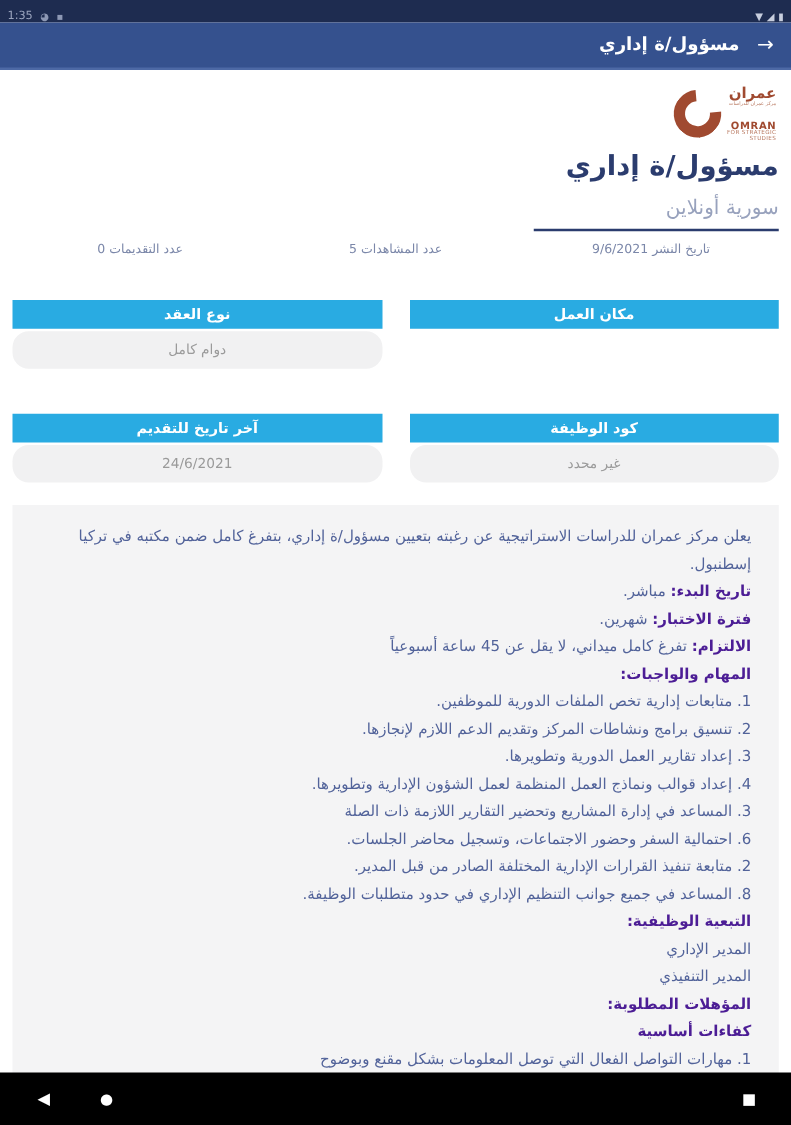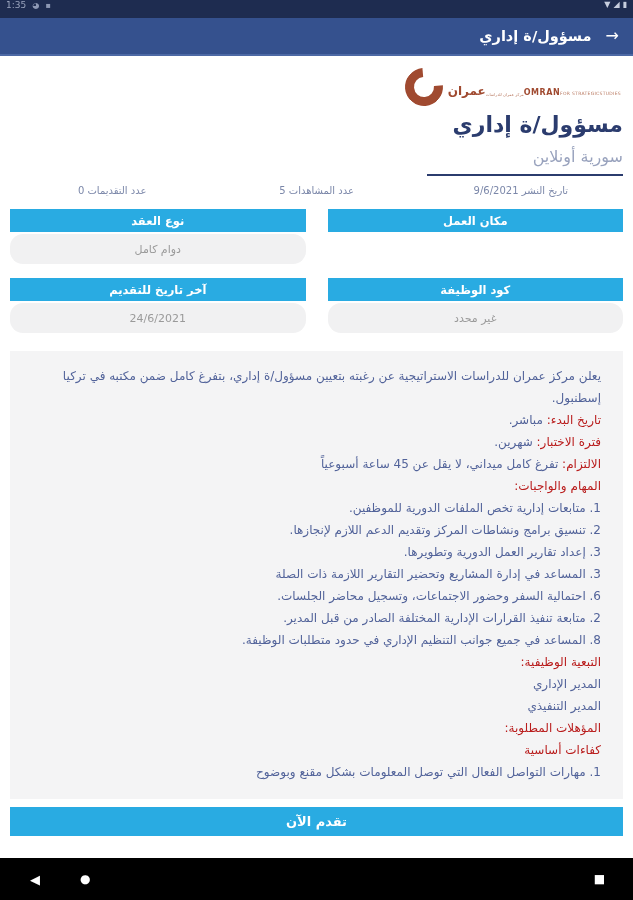--- a/index.html
+++ b/index.html
@@ -1,61 +1,61 @@
 <!DOCTYPE html>
 <html lang="ar"><head>
 <meta charset="utf-8">
 <style>
   * { margin:0; padding:0; box-sizing:border-box; }
   body { font-family:"DejaVu Sans", sans-serif; background:#fff; }
   .screen { position:relative; width:633px; height:900px; background:#fff; overflow:hidden; margin:0 auto; }
 
   
-  .status-bar { height:18px; background:#1e2c50; display:flex; align-items:flex-start; justify-content:space-between; padding:0 6px; color:#9aa4bd; font-size:9px; }
+  .status-bar { height:18px; background:#1e2c50; display:flex; align-items:flex-end; justify-content:space-between; padding:0 6px; color:#9aa4bd; font-size:9px; }
   .status-left { display:flex; align-items:center; gap:6px; }
   .status-left .sicon { font-size:8px; color:#8d98b4; }
   .status-right { display:flex; align-items:center; gap:3px; color:#c7cede; font-size:8px; }
 
   
   .app-bar { height:38px; background:#35518e; border-bottom:2px solid #4d69a5; display:flex; align-items:center; padding:0 14px; direction:rtl; }
   .back-arrow { color:#fff; font-size:16px; cursor:pointer; margin-left:14px; line-height:1; }
   .app-title { color:#fff; font-size:14.5px; font-weight:bold; }
 
   
   .content { direction:rtl; padding:0 10px; }
 
   
   .logo { display:flex; flex-direction:row-reverse; justify-content:flex-start; direction:ltr; margin:12px 2px 4px 0; }
   .logo-wrap { display:flex; align-items:center; gap:5px; }
   .logo-ring { width:38px; height:38px; border:9px solid #a04a30; border-top-color:transparent; border-radius:50%; transform:rotate(40deg); }
-  .logo-text { display:flex; flex-direction:row; align-items:flex-end; line-height:1.05; color:#a04a30; }
+  .logo-text { display:flex; flex-direction:column; align-items:flex-end; line-height:1.05; color:#a04a30; }
   .logo-ar { font-size:12px; font-weight:bold; }
   .logo-sub { font-size:4px; color:#b97a62; }
   .logo-en { font-size:8px; font-weight:bold; letter-spacing:.5px;margin-top:12px; }
   .logo-tag { font-size:4.5px; color:#b97a62; letter-spacing:.3px; }
 
   
   .job-title { color:#2b3c6e; font-size:22px; font-weight:bold; text-align:right; margin-top:6px; }
   .job-company { color:#98a2bd; font-size:16px; text-align:right; margin-top:10px; }
   .title-underline { height:2px; background:#2b3c6e; width:196px; margin-top:8px; margin-left:auto; }
 
   
   .stats { display:flex; direction:rtl; margin-top:9px; color:#7b87a9; font-size:10px; }
   .stat { flex:1; text-align:center; white-space:nowrap; }
 
   
   .cards { display:grid; grid-template-columns:1fr 1fr; column-gap:22px; row-gap:14px; margin-top:13px; direction:rtl; }
   .card { text-align:center; }
-  .card-header { background:#29abe2; color:#fff; font-size:11.5px; font-weight:bold; height:23px; display:flex; align-items:center; justify-content:center; }
+  .card-header { background:#29abe2; color:#fff; font-size:11.5px; font-weight:bold; height:23px; display:flex; align-items:center; justify-content:center;margin-top:22px; }
   .card-body { background:#f1f1f2; color:#9a9a9a; font-size:11px; height:30px; margin-top:2px; display:flex; align-items:center; justify-content:center;border-radius:13px; }
 
   
   .desc-panel { background:#f4f4f5; margin-top:18px; padding:14px 22px 16px 22px; text-align:right; }
   .desc-line { color:#52639a; font-size:12px; line-height:22px; }
-  .desc-line .b { color:#b91c1c; font-weight:normal; }
+  .desc-line .b { color:#4c1d95; font-weight:bold; }
   .desc-line.gap { }
 
   
   .apply-btn { background:#29abe2; color:#fff; font-size:13px; font-weight:bold; text-align:center; height:29px; line-height:29px; margin:8px 0 0 0; cursor:pointer; border:none; width:100%; font-family:inherit; }
 
   
   .nav-bar { position:absolute; bottom:0; left:0; width:633px; height:42px; background:#000; display:flex; align-items:center; }
   .nav-back { color:#fff; font-size:13px; margin-left:30px; cursor:pointer; }
   .nav-home { color:#fff; font-size:12px; margin-left:40px; cursor:pointer; }
   .nav-recents { color:#fff; font-size:12px; margin-left:auto; margin-right:28px; cursor:pointer; }
@@ -142,20 +142,21 @@
     
     <div class="desc-panel">
         <div class="desc-line"><span>يعلن مركز عمران للدراسات الاستراتيجية عن رغبته بتعيين مسؤول/ة إداري، بتفرغ كامل ضمن مكتبه في تركيا إسطنبول.</span></div>
         <div class="desc-line"><span class="b">تاريخ البدء:</span><span> مباشر.</span></div>
         <div class="desc-line"><span class="b">فترة الاختبار:</span><span> شهرين.</span></div>
         <div class="desc-line"><span class="b">الالتزام:</span><span> تفرغ كامل ميداني، لا يقل عن 45 ساعة أسبوعياً</span></div>
         <div class="desc-line"><span class="b">المهام والواجبات:</span></div>
         <div class="desc-line gap"><span>1. متابعات إدارية تخص الملفات الدورية للموظفين.</span></div>
         <div class="desc-line"><span>2. تنسيق برامج ونشاطات المركز وتقديم الدعم اللازم لإنجازها.</span></div>
         <div class="desc-line"><span>3. إعداد تقارير العمل الدورية وتطويرها.</span></div>
+        <div class="desc-line"><span>4. إعداد قوالب ونماذج العمل المنظمة لعمل الشؤون الإدارية وتطويرها.</span></div>
         <div class="desc-line"><span>3. المساعد في إدارة المشاريع وتحضير التقارير اللازمة ذات الصلة</span></div>
         <div class="desc-line"><span>6. احتمالية السفر وحضور الاجتماعات، وتسجيل محاضر الجلسات.</span></div>
         <div class="desc-line"><span>2. متابعة تنفيذ القرارات الإدارية المختلفة الصادر من قبل المدير.</span></div>
         <div class="desc-line"><span>8. المساعد في جميع جوانب التنظيم الإداري في حدود متطلبات الوظيفة.</span></div>
         <div class="desc-line gap"><span class="b">التبعية الوظيفية:</span></div>
         <div class="desc-line gap"><span>المدير الإداري</span></div>
         <div class="desc-line"><span>المدير التنفيذي</span></div>
         <div class="desc-line gap"><span class="b">المؤهلات المطلوبة:</span></div>
         <div class="desc-line gap"><span class="b">كفاءات أساسية</span></div>
         <div class="desc-line gap"><span>1. مهارات التواصل الفعال التي توصل المعلومات بشكل مقنع وبوضوح</span></div>

